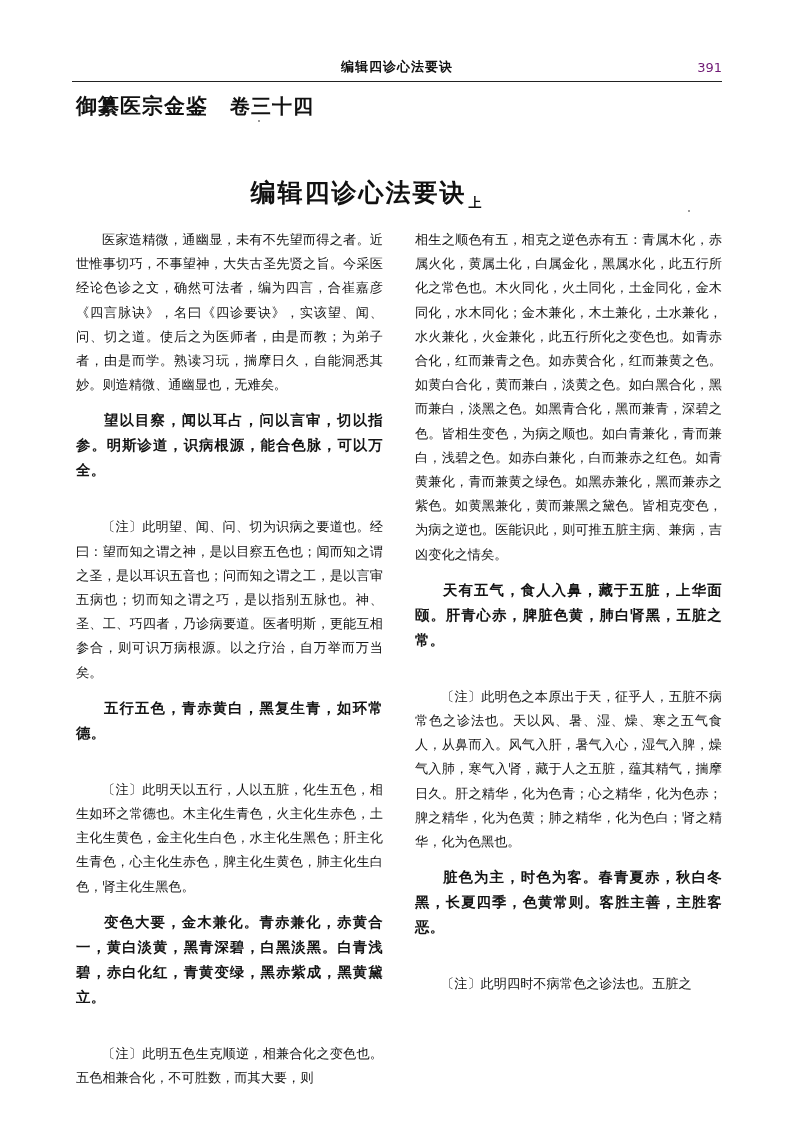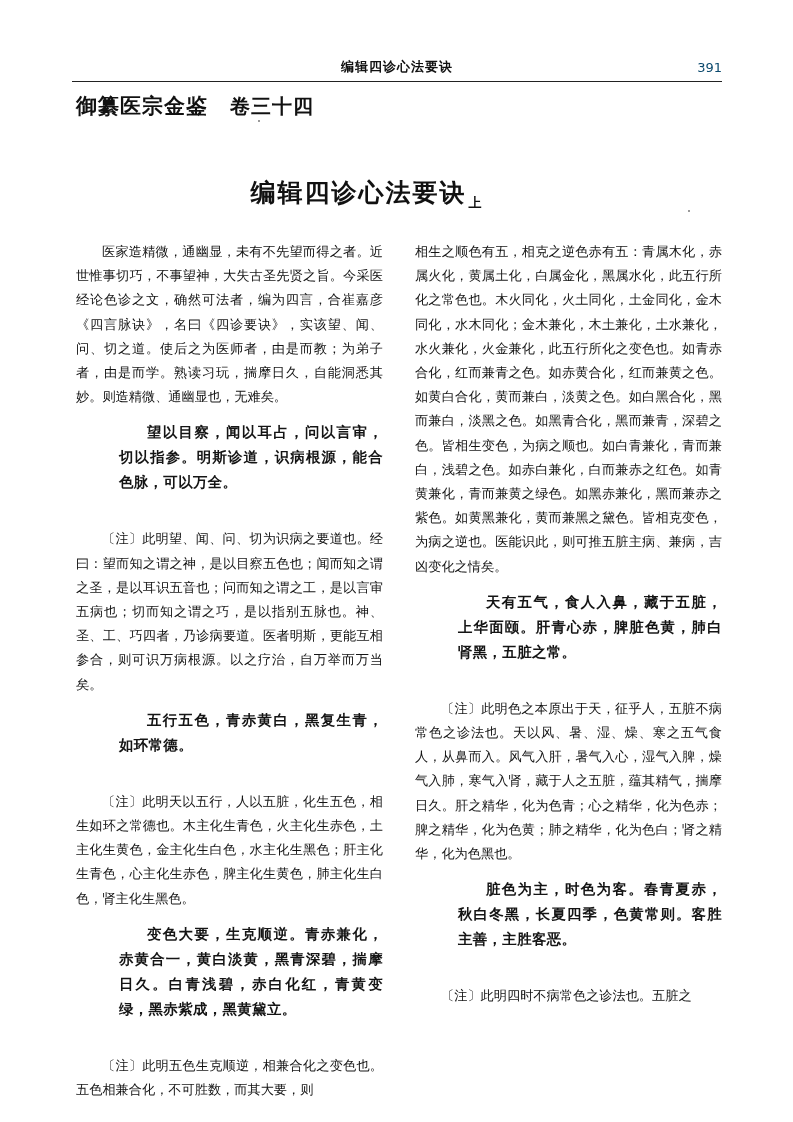--- a/index.html
+++ b/index.html
@@ -38,21 +38,21 @@
     font-size: 13px;
     font-weight: bold;
     letter-spacing: 1px;
     color: #111;
   }
   .runhead-page {
     position: absolute;
     right: 0;
     top: 2px;
     font-size: 13px;
-    color: #0c4a6e;
+    color: #701a75;
   }
   .runhead-rule {
     position: absolute;
     left: 0;
     right: 0;
     top: 23px;
     border-top: 1.2px solid #222;
   }
 
   
@@ -94,21 +94,21 @@
   
   .columns {
     position: absolute;
     left: 76px;
     top: 228px;
     width: 646px;
     height: 790px;
   }
   .col {
     position: absolute;
-    top: 12px;
+    top: 0;
     width: 307px;
     height: 790px;
   }
   .col-left  { left: 0; }
   .col-right { left: 339px; }
 
   p {
     margin: 0 0 2px 0;
     font-size: 13.2px;
     line-height: 24.2px;
@@ -119,21 +119,20 @@
   }
   p.indent { text-indent: 26px; }
   p.verse {
     font-weight: bold;
     font-size: 14.4px;
     line-height: 25px;
     letter-spacing: 0.4px;
     text-indent: 28px;
     margin-top: 11px;
     margin-bottom: 3px;
-    margin-left: 43px;
   }
   p.note {
     text-indent: 26px;
     margin-top: 32px;
   }
 
   
   .speck {
     position: absolute;
     width: 2px; height: 2px;
@@ -160,21 +159,21 @@
   </div>
 
   <div class="columns">
 
     <div class="col col-left">
       <p class="indent">医家造精微，通幽显，未有不先望而得之者。近世惟事切巧，不事望神，大失古圣先贤之旨。今采医经论色诊之文，确然可法者，编为四言，合崔嘉彦《四言脉诀》，名曰《四诊要诀》，实该望、闻、问、切之道。使后之为医师者，由是而教；为弟子者，由是而学。熟读习玩，揣摩日久，自能洞悉其妙。则造精微、通幽显也，无难矣。</p>
       <p class="verse">望以目察，闻以耳占，问以言审，切以指参。明斯诊道，识病根源，能合色脉，可以万全。</p>
       <p class="note">〔注〕此明望、闻、问、切为识病之要道也。经曰：望而知之谓之神，是以目察五色也；闻而知之谓之圣，是以耳识五音也；问而知之谓之工，是以言审五病也；切而知之谓之巧，是以指别五脉也。神、圣、工、巧四者，乃诊病要道。医者明斯，更能互相参合，则可识万病根源。以之疗治，自万举而万当矣。</p>
       <p class="verse">五行五色，青赤黄白，黑复生青，如环常德。</p>
       <p class="note">〔注〕此明天以五行，人以五脏，化生五色，相生如环之常德也。木主化生青色，火主化生赤色，土主化生黄色，金主化生白色，水主化生黑色；肝主化生青色，心主化生赤色，脾主化生黄色，肺主化生白色，肾主化生黑色。</p>
-      <p class="verse">变色大要，生克顺逆。青赤兼化，赤黄合一，黄白淡黄，黑青深碧，揣摩日久。白青浅碧，赤白化红，青黄变绿，黑赤紫成，黑黄黛立。</p>
+      <p class="verse">变色大要，金木兼化。青赤兼化，赤黄合一，黄白淡黄，黑青深碧，白黑淡黑。白青浅碧，赤白化红，青黄变绿，黑赤紫成，黑黄黛立。</p>
       <p class="note">〔注〕此明五色生克顺逆，相兼合化之变色也。五色相兼合化，不可胜数，而其大要，则</p>
     </div>
 
     <div class="col col-right">
       <p>相生之顺色有五，相克之逆色赤有五：青属木化，赤属火化，黄属土化，白属金化，黑属水化，此五行所化之常色也。木火同化，火土同化，土金同化，金木同化，水木同化；金木兼化，木土兼化，土水兼化，水火兼化，火金兼化，此五行所化之变色也。如青赤合化，红而兼青之色。如赤黄合化，红而兼黄之色。如黄白合化，黄而兼白，淡黄之色。如白黑合化，黑而兼白，淡黑之色。如黑青合化，黑而兼青，深碧之色。皆相生变色，为病之顺也。如白青兼化，青而兼白，浅碧之色。如赤白兼化，白而兼赤之红色。如青黄兼化，青而兼黄之绿色。如黑赤兼化，黑而兼赤之紫色。如黄黑兼化，黄而兼黑之黛色。皆相克变色，为病之逆也。医能识此，则可推五脏主病、兼病，吉凶变化之情矣。</p>
       <p class="verse">天有五气，食人入鼻，藏于五脏，上华面颐。肝青心赤，脾脏色黄，肺白肾黑，五脏之常。</p>
       <p class="note">〔注〕此明色之本原出于天，征乎人，五脏不病常色之诊法也。天以风、暑、湿、燥、寒之五气食人，从鼻而入。风气入肝，暑气入心，湿气入脾，燥气入肺，寒气入肾，藏于人之五脏，蕴其精气，揣摩日久。肝之精华，化为色青；心之精华，化为色赤；脾之精华，化为色黄；肺之精华，化为色白；肾之精华，化为色黑也。</p>
       <p class="verse">脏色为主，时色为客。春青夏赤，秋白冬黑，长夏四季，色黄常则。客胜主善，主胜客恶。</p>
       <p class="note">〔注〕此明四时不病常色之诊法也。五脏之</p>
     </div>

